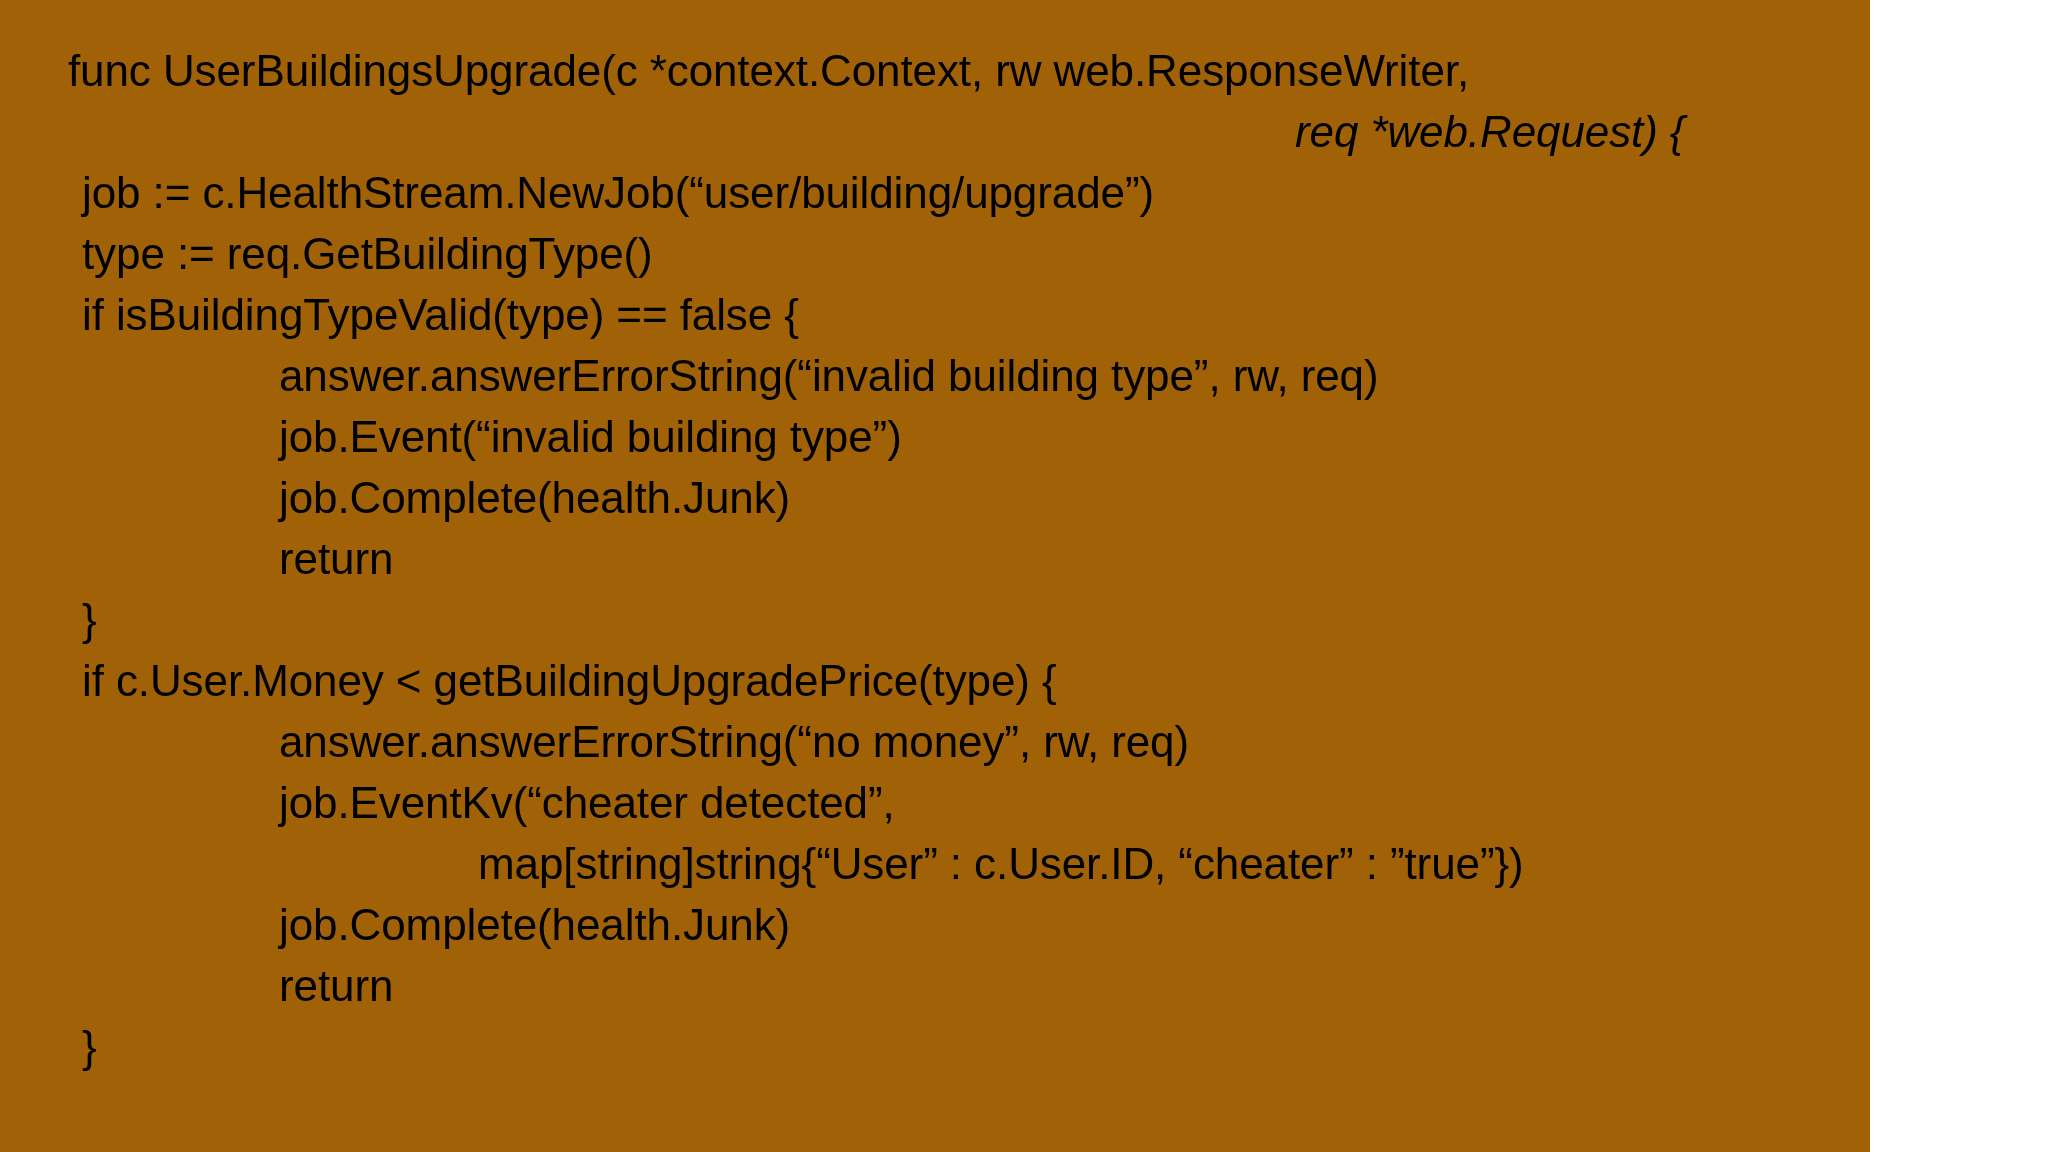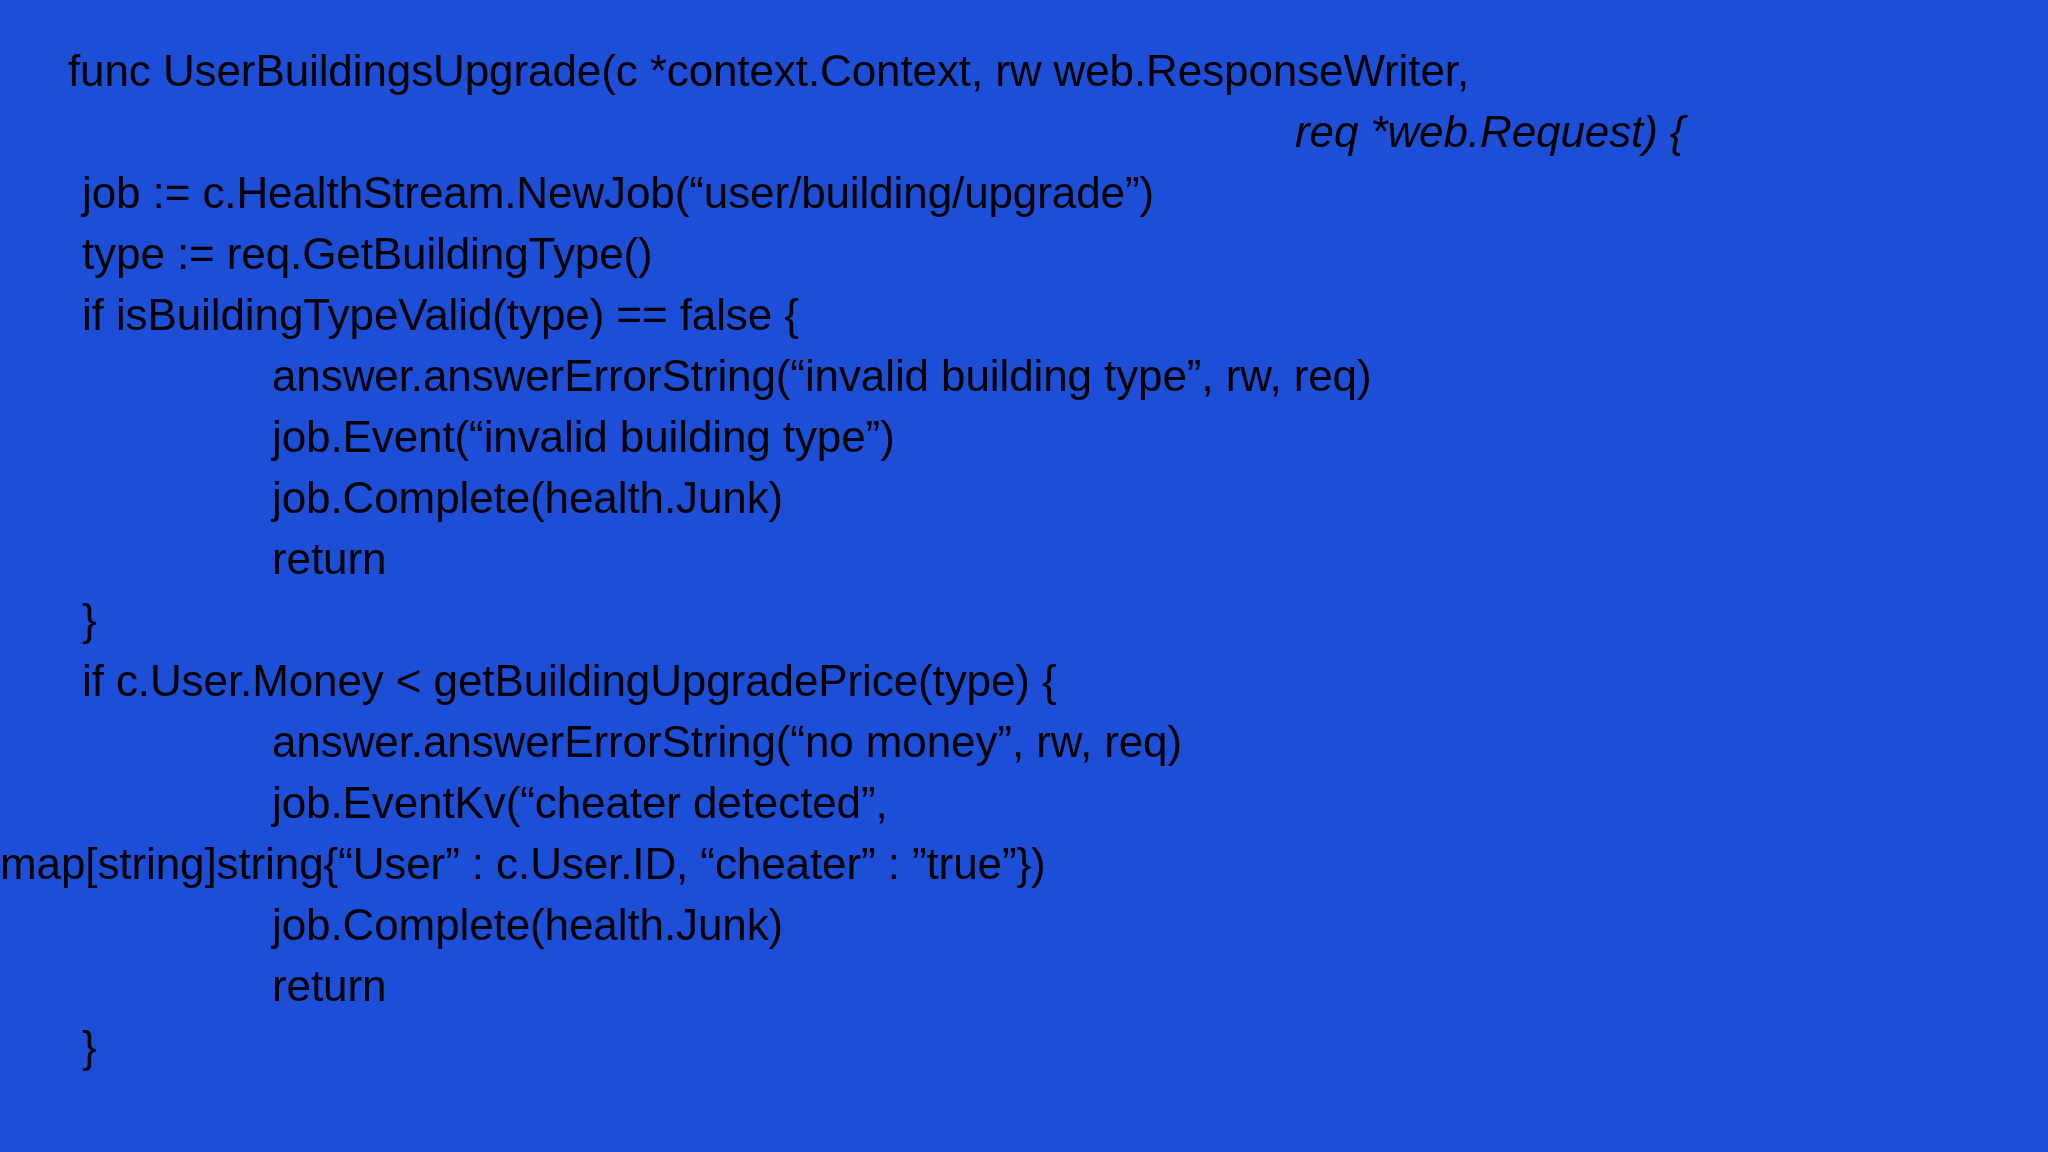--- a/index.html
+++ b/index.html
@@ -9,23 +9,23 @@
     background: #ffffff;
   }
   body {
     width: 2048px;
     height: 1152px;
     overflow: hidden;
     font-family: "Liberation Sans", sans-serif;
   }
   #slide {
     position: relative;
-    width: 2048px;
+    width: 1870px;
     height: 1152px;
-    background: #1d4ed8;
+    background: #a16207;
   }
   #code-block {
     position: absolute;
     left: 0;
     top: 40px;
     width: 2048px;
     font-size: 44px;
     line-height: 61px;
     color: #000000;
     white-space: pre;
@@ -34,22 +34,22 @@
   }
   .code-line {
     display: block;
     height: 61px;
     white-space: pre;
     color: #000000;
   }
   
   .ind-0 { padding-left: 68px; }
   .ind-1 { padding-left: 82px; }
-  .ind-2 { padding-left: 272px; }
-  .ind-3 { }
+  .ind-2 { padding-left: 272px; margin-left: 7px; }
+  .ind-3 { padding-left: 478px; }
   .ind-sig { padding-left: 1295px; font-style: italic; }
 </style>
 </head>
 <body>
 
 <div id="slide">
   <div id="code-block"><span class="code-line ind-0">func UserBuildingsUpgrade(c *context.Context, rw web.ResponseWriter,</span><span class="code-line ind-sig">req *web.Request) {</span><span class="code-line ind-1">job := c.HealthStream.NewJob(“user/building/upgrade”)</span><span class="code-line ind-1">type := req.GetBuildingType()</span><span class="code-line ind-1">if isBuildingTypeValid(type) == false {</span><span class="code-line ind-2">answer.answerErrorString(“invalid building type”, rw, req)</span><span class="code-line ind-2">job.Event(“invalid building type”)</span><span class="code-line ind-2">job.Complete(health.Junk)</span><span class="code-line ind-2">return</span><span class="code-line ind-1">}</span><span class="code-line ind-1">if c.User.Money &lt; getBuildingUpgradePrice(type) {</span><span class="code-line ind-2">answer.answerErrorString(“no money”, rw, req)</span><span class="code-line ind-2">job.EventKv(“cheater detected”,</span><span class="code-line ind-3">map[string]string{“User” : c.User.ID, “cheater” : ”true”})</span><span class="code-line ind-2">job.Complete(health.Junk)</span><span class="code-line ind-2">return</span><span class="code-line ind-1">}</span></div>
 </div>
 
 </body></html>

